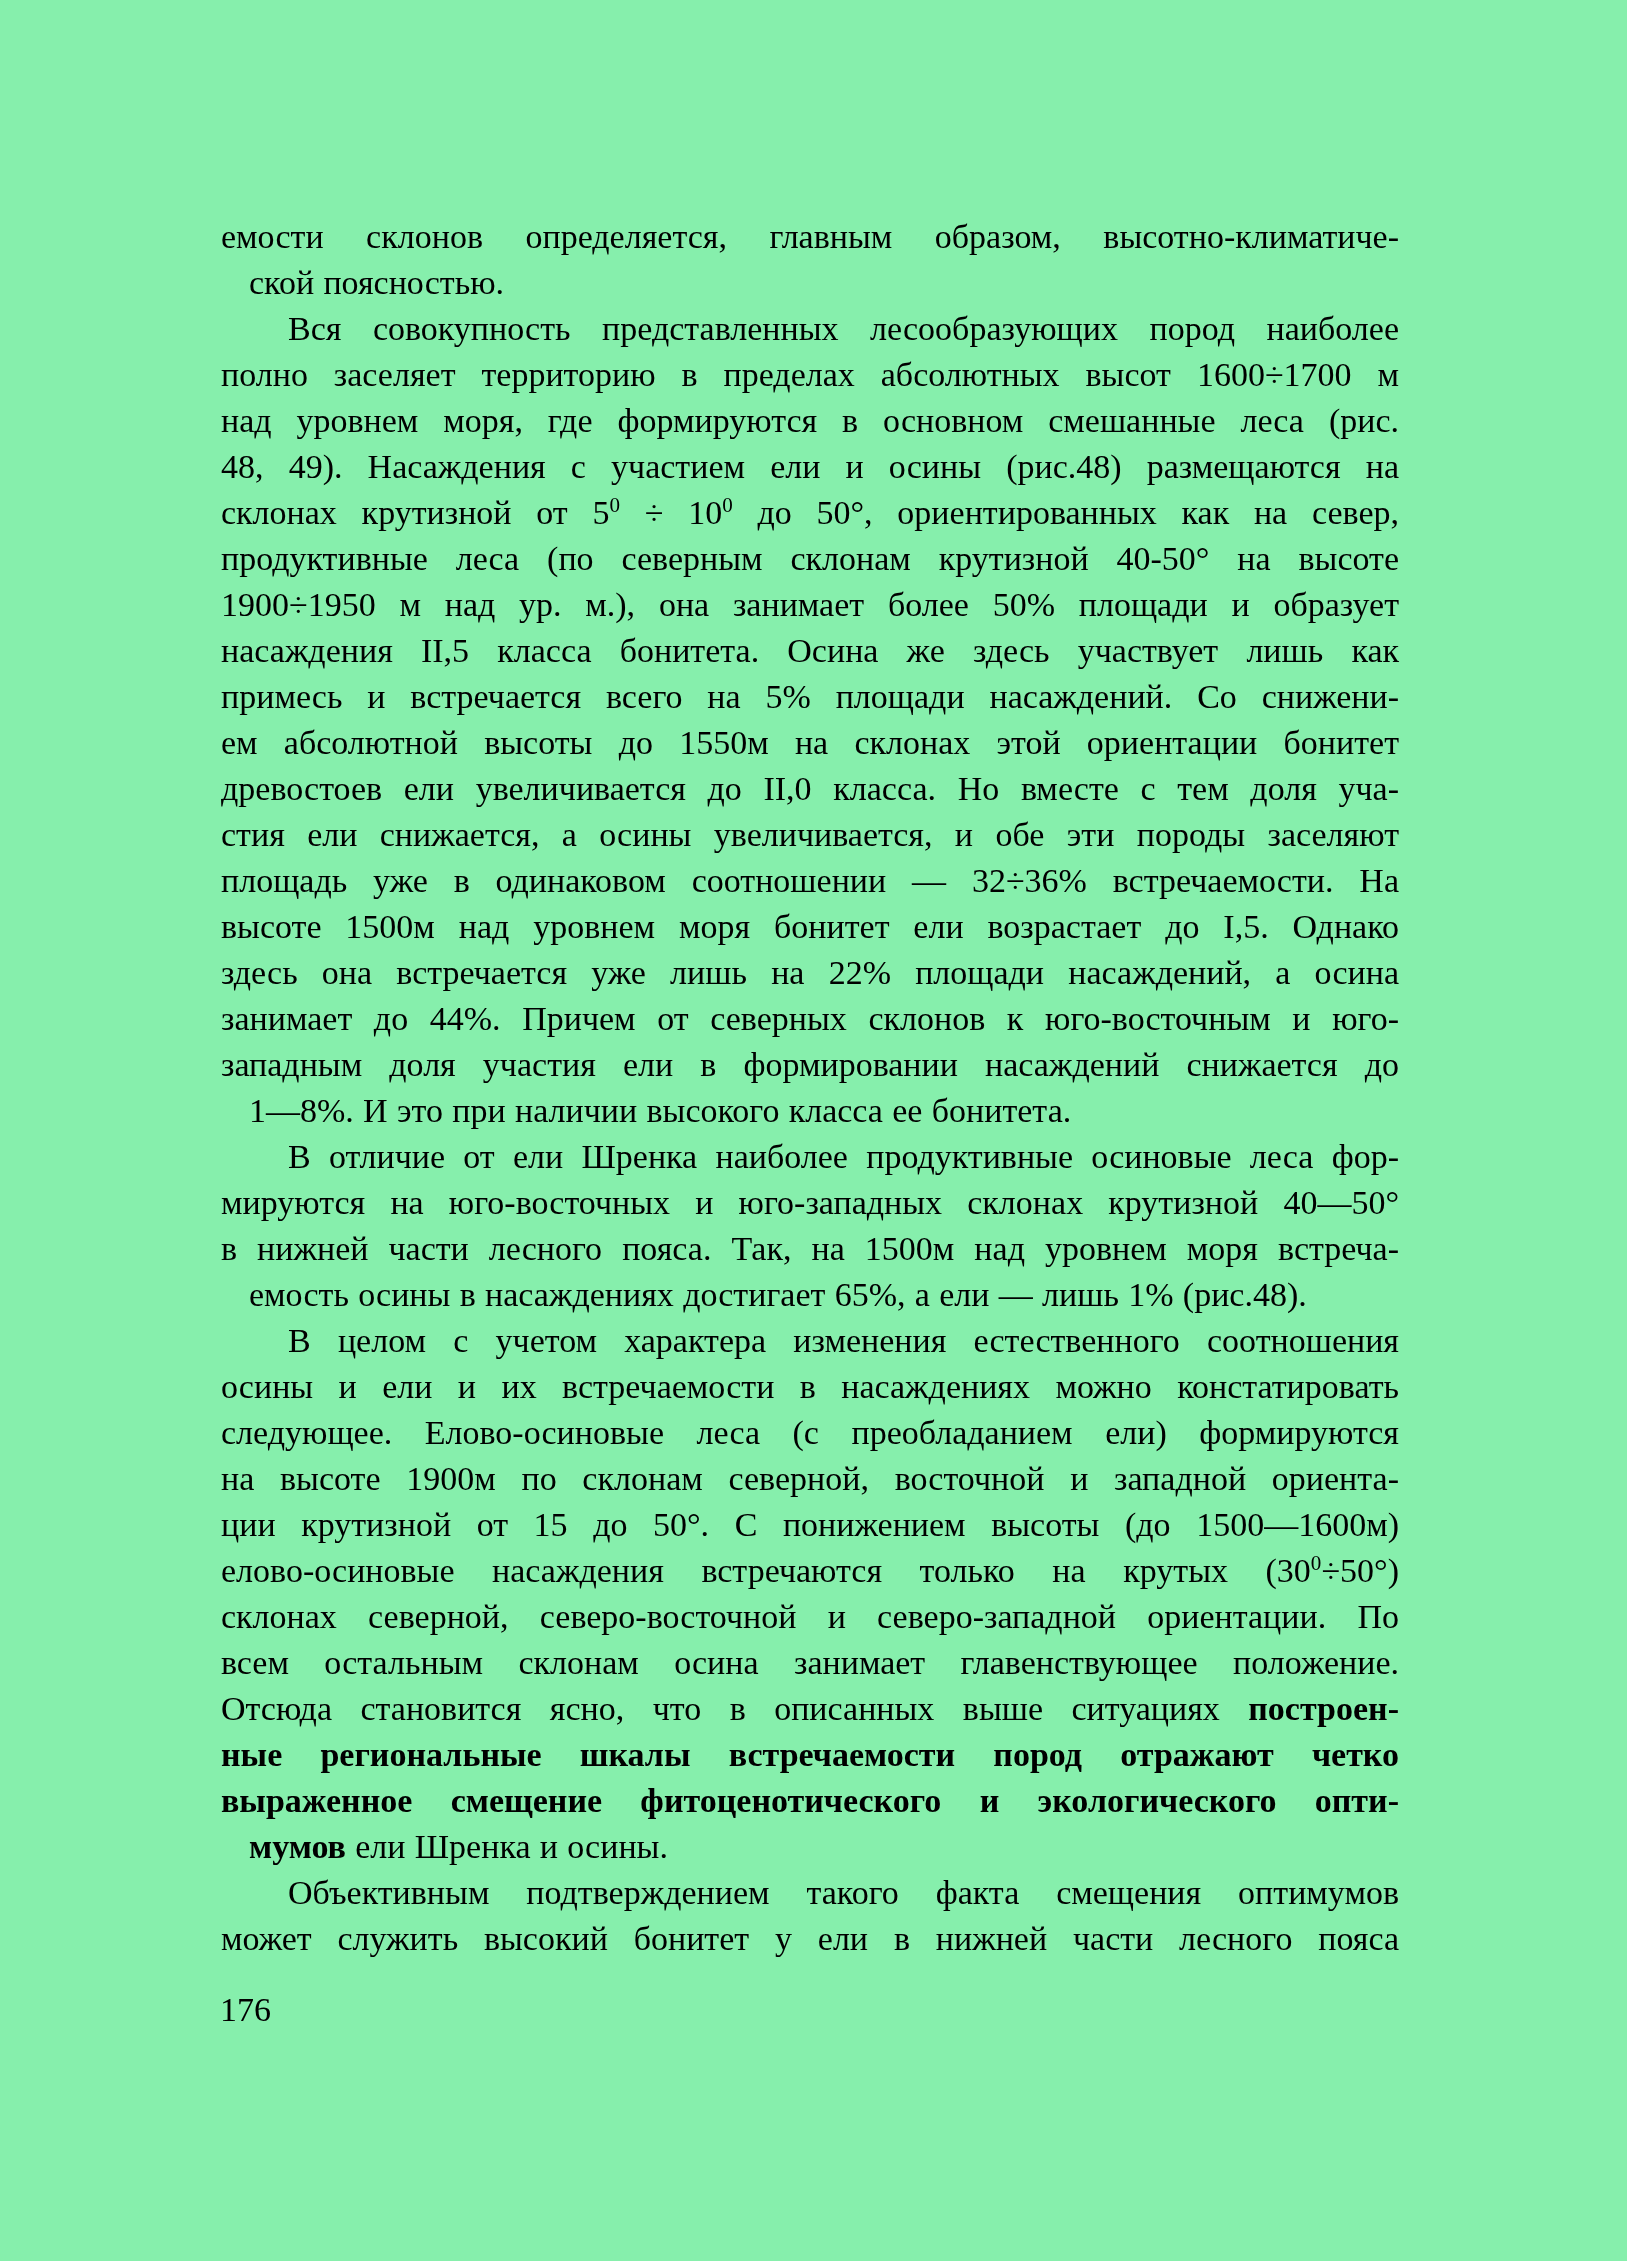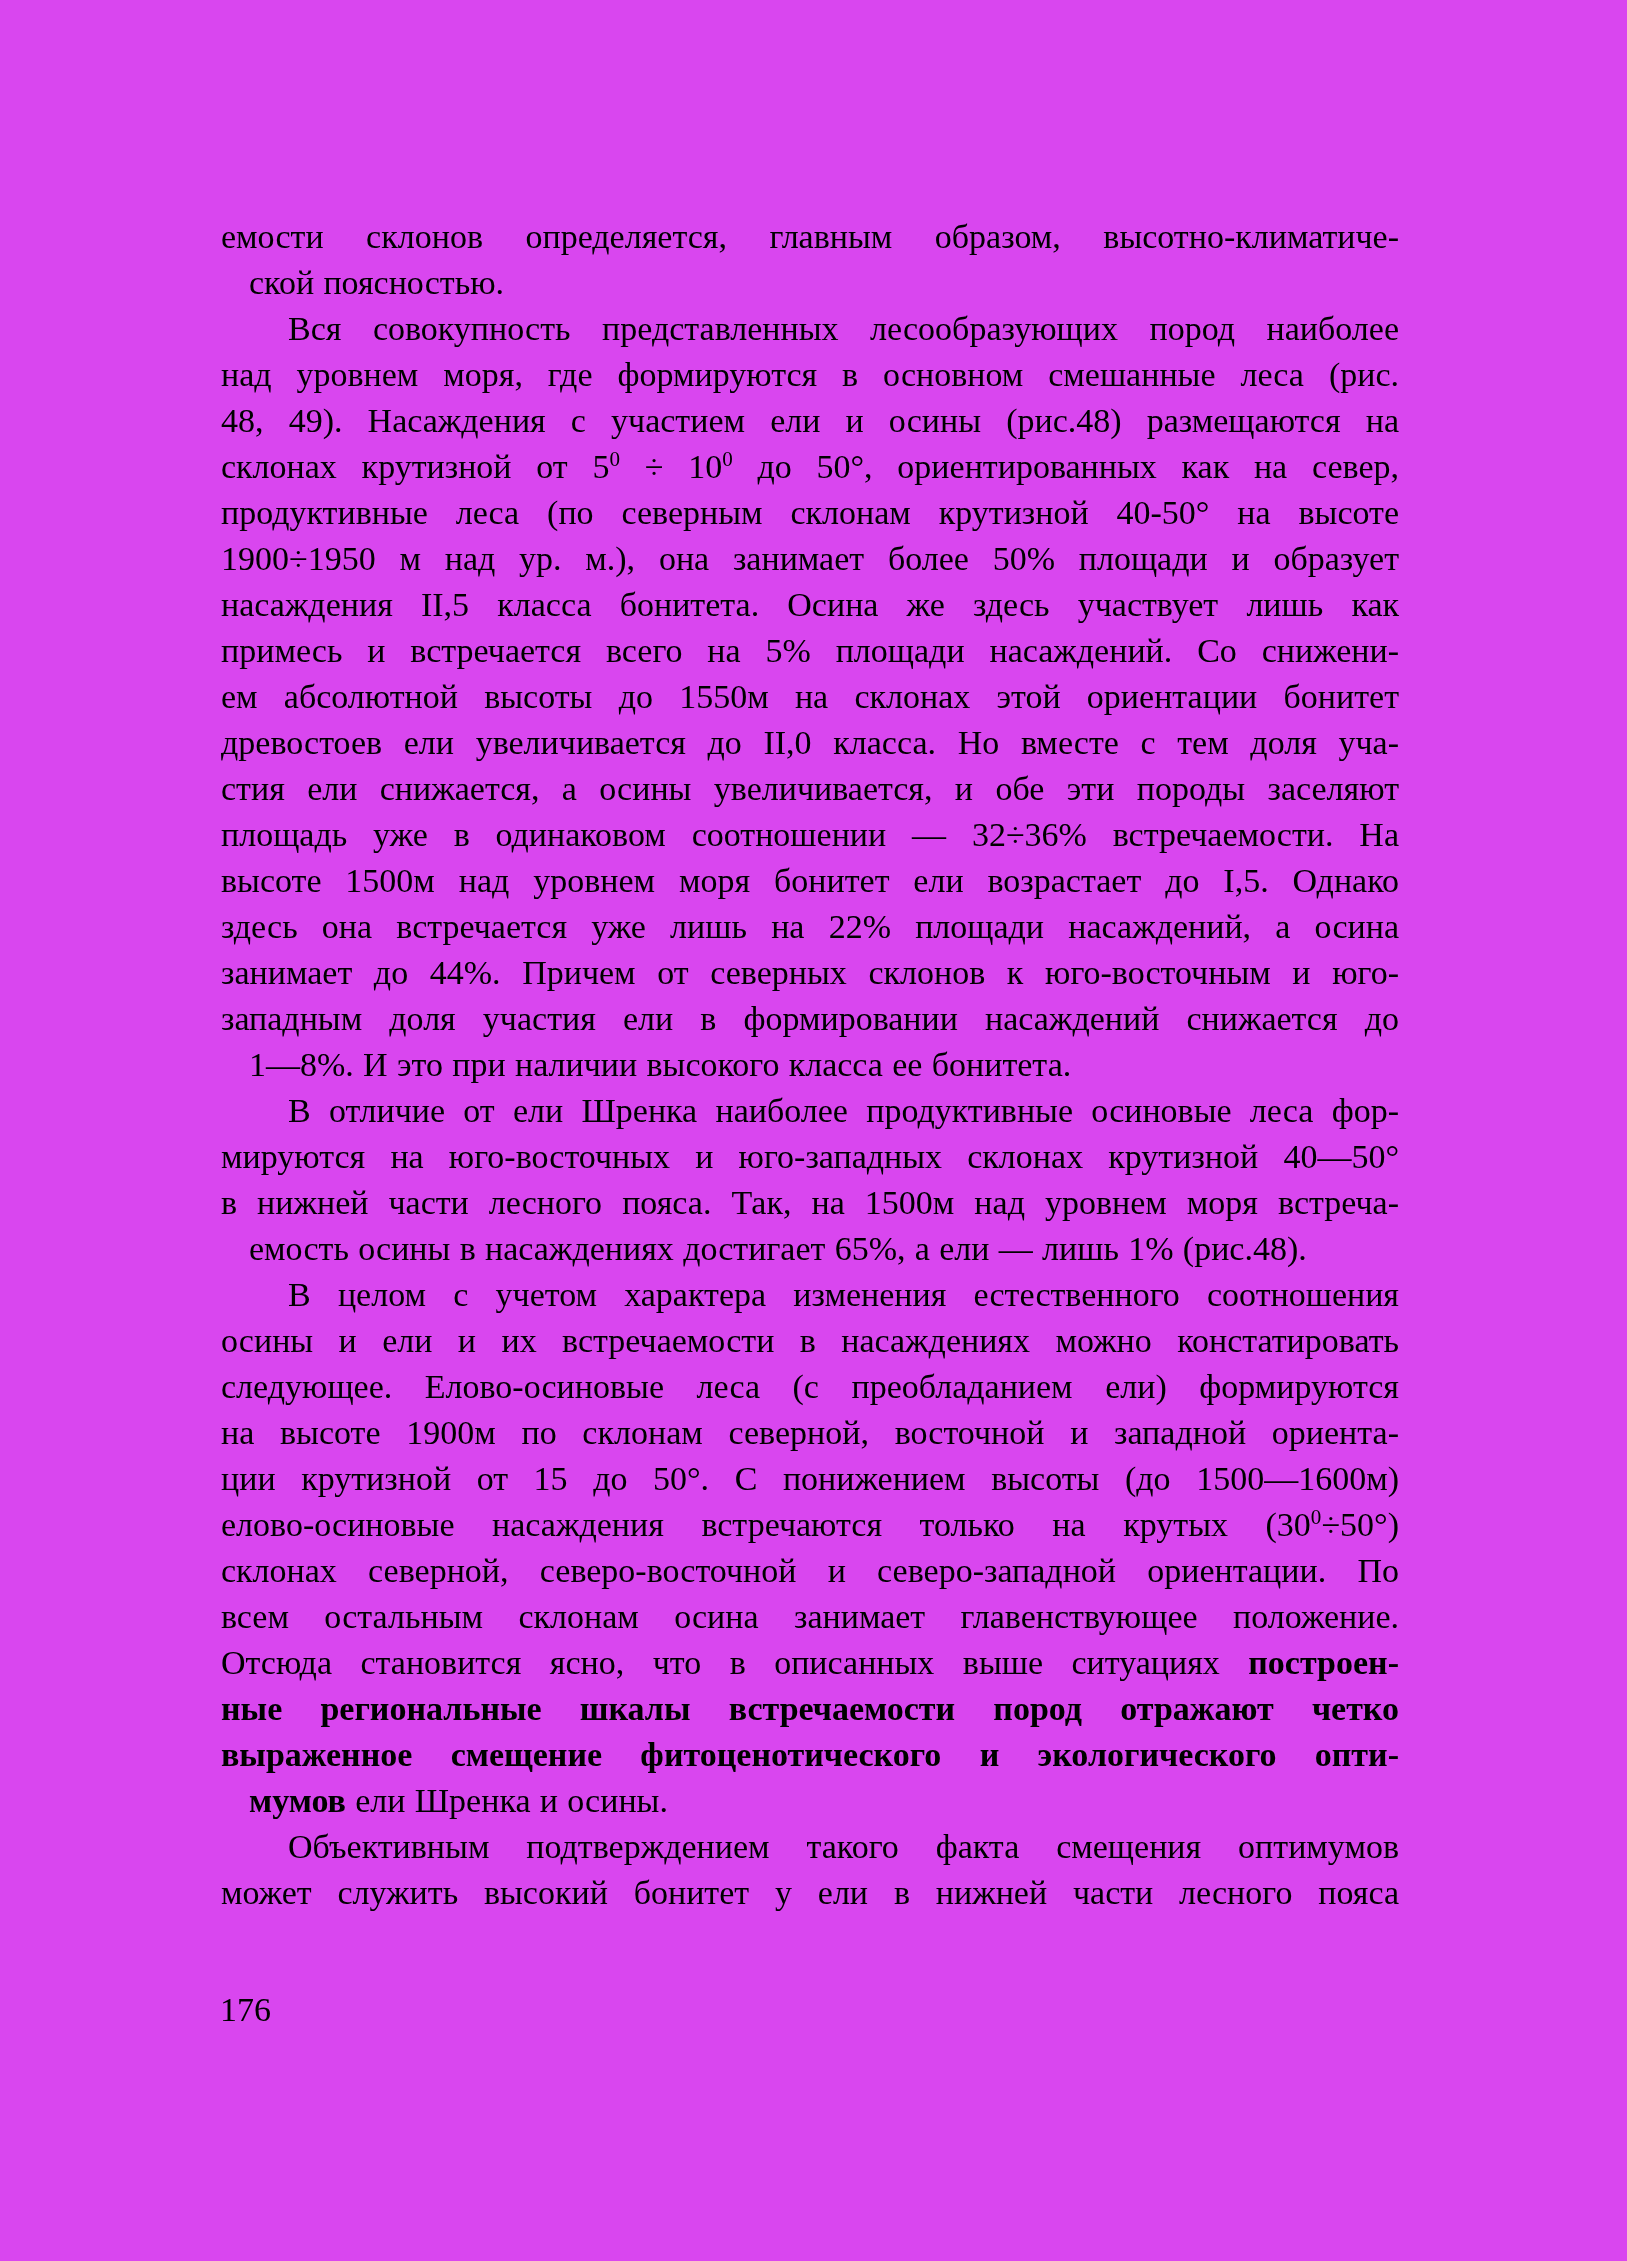--- a/index.html
+++ b/index.html
@@ -4,21 +4,21 @@
 <style>
   html, body {
     margin: 0;
     padding: 0;
     background: #ffffff;
   }
   .page {
     position: relative;
     width: 1628px;
     height: 2261px;
-    background: #d946ef;
+    background: #86efac;
     color: #000000;
     font-family: "Liberation Serif", "DejaVu Serif", serif;
     overflow: hidden;
   }
   .text-block {
     position: absolute;
     left: 221px;
     top: 214px;
     width: 1178px;
   }
@@ -54,20 +54,21 @@
   }
 </style>
 </head>
 <body>
 
 <div class="page">
   <div class="text-block">
       <div class="line"><span>емости склонов определяется, главным образом, высотно-климатиче-</span></div>
       <div class="line para-end"><span>ской поясностью.</span></div>
       <div class="line indent"><span>Вся совокупность представленных лесообразующих пород наиболее</span></div>
+      <div class="line"><span>полно заселяет территорию в пределах абсолютных высот 1600÷1700 м</span></div>
       <div class="line"><span>над уровнем моря, где формируются в основном смешанные леса (рис.</span></div>
       <div class="line"><span>48, 49). Насаждения с участием ели и осины (рис.48) размещаются на</span></div>
       <div class="line"><span>склонах крутизной от 5</span><sup class="seg-sup">0</sup><span> ÷ 10</span><sup class="seg-sup">0</sup><span> до 50°, ориентированных как на север,</span></div>
       <div class="line"><span>продуктивные леса (по северным склонам крутизной 40-50° на высоте</span></div>
       <div class="line"><span>1900÷1950 м над ур. м.), она занимает более 50% площади и образует</span></div>
       <div class="line"><span>насаждения II,5 класса бонитета. Осина же здесь участвует лишь как</span></div>
       <div class="line"><span>примесь и встречается всего на 5% площади насаждений. Со снижени-</span></div>
       <div class="line"><span>ем абсолютной высоты до 1550м на склонах этой ориентации бонитет</span></div>
       <div class="line"><span>древостоев ели увеличивается до II,0 класса. Но вместе с тем доля уча-</span></div>
       <div class="line"><span>стия ели снижается, а осины увеличивается, и обе эти породы заселяют</span></div>

